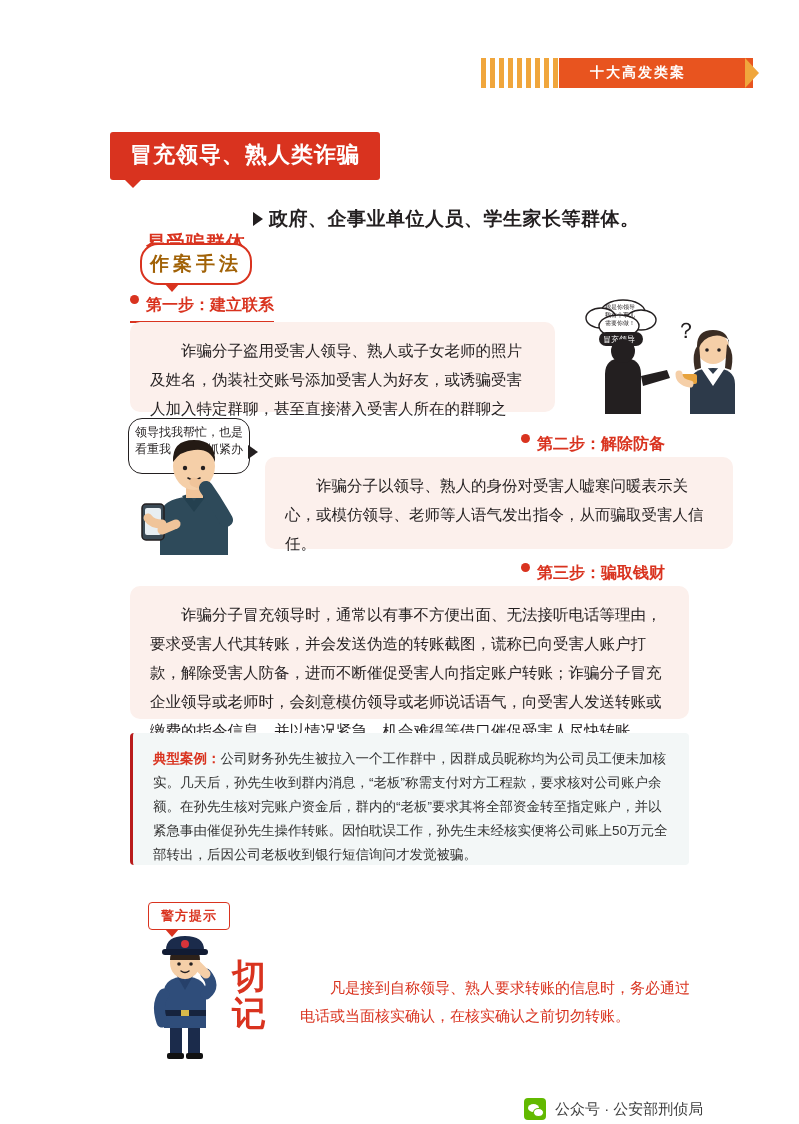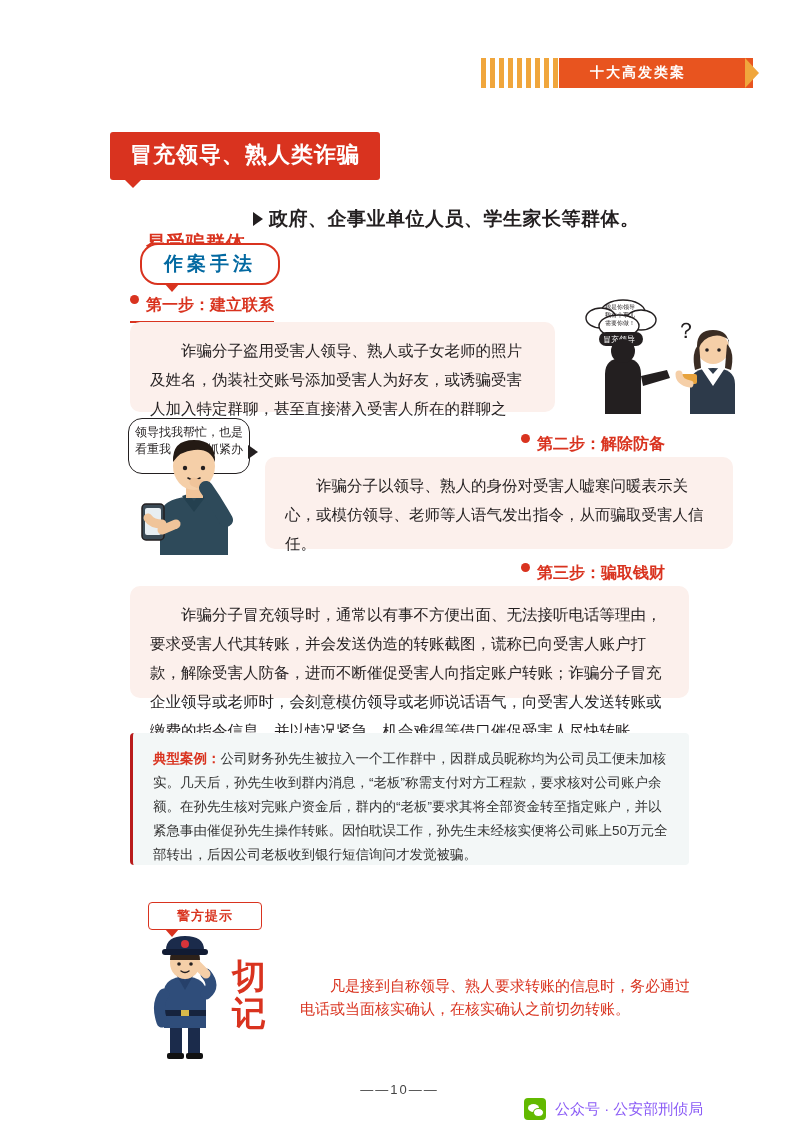--- a/index.html
+++ b/index.html
@@ -72,22 +72,22 @@
     border-left:10px solid #231f20;
   }
   .victim-text{
     font-size:19px;font-weight:bold;color:#231f20;letter-spacing:0.5px;
   }
 
   
   .method-badge{
     position:absolute;left:140px;top:243px;
     border:2px solid #d9331f;border-radius:18px;
-    padding:6px 22px;
-    color:#0369a1;font-size:19px;font-weight:bold;letter-spacing:4px;
+    padding:6px 8px;
+    color:#a16207;font-size:19px;font-weight:bold;letter-spacing:4px;
     background:#fff;
   }
   .method-badge:after{
     content:"";position:absolute;left:22px;bottom:-9px;
     border-left:8px solid transparent;border-right:8px solid transparent;
     border-top:9px solid #d9331f;
   }
 
   
   .step-head{
@@ -109,67 +109,67 @@
     position:absolute;
     background:#fcf0ec;
     border-radius:10px;
     font-size:15.5px;line-height:29px;
     color:#231f20;
     padding:14px 20px;
     box-sizing:border-box;
   }
   #step1-box{left:130px;top:322px;width:425px;height:90px;}
   #step2-box{left:265px;top:457px;width:468px;height:92px;}
-  #step3-box{left:130px;top:586px;width:559px;height:112px;}
+  #step3-box{left:130px;top:586px;width:559px;height:133px;}
   .body-box p{margin:0;text-indent:2em;}
 
   
   .case-box{
     position:absolute;left:130px;top:733px;width:559px;height:132px;
     background:#f3f7f7;
     border-left:3px solid #b91c1c;
     border-radius:4px;
     box-sizing:border-box;
     padding:14px 20px;
     font-size:13.5px;line-height:24px;color:#333;
   }
   .case-box .lbl{color:#d9331f;font-weight:bold;}
 
   
   .tip-badge{
     position:absolute;left:148px;top:902px;
     border:1.5px solid #d9331f;border-radius:4px;
-    padding:4px 28px;color:#d9331f;font-size:13px;font-weight:bold;
+    padding:4px 12px;color:#d9331f;font-size:13px;font-weight:bold;
     letter-spacing:1px;background:#fff;
   }
   .tip-badge:after{
     content:"";position:absolute;left:16px;bottom:-8px;
     border-left:7px solid transparent;border-right:7px solid transparent;
     border-top:8px solid #d9331f;
   }
   .qiji{
     position:absolute;left:232px;top:958px;
     color:#d9331f;font-size:34px;font-weight:bold;
     width:40px;line-height:37px;letter-spacing:0;
     font-family:"DejaVu Serif","Liberation Serif",serif;
   }
   .tip-text{
     position:absolute;left:300px;top:974px;width:390px;
-    color:#d9331f;font-size:15px;line-height:23px;
+    color:#d9331f;font-size:15px;line-height:28px;
   }
   .tip-text p{margin:0;text-indent:2em;}
 
   
   .page-num{
     position:absolute;left:0;top:1082px;width:799px;text-align:center;
     color:#444;font-size:13px;letter-spacing:2px;
   }
   .wechat{
     position:absolute;left:524px;top:1098px;
-    display:flex;align-items:center;color:#8b5cf6;font-size:15px;
+    display:flex;align-items:center;color:#404040;font-size:15px;
   }
   .wechat-icon{
     width:22px;height:22px;border-radius:4px;background:#62b900;
     margin-right:9px;position:relative;
   }
   .wechat-icon:before{
     content:"";position:absolute;left:4px;top:6px;width:11px;height:8px;
     border-radius:50%;background:#fff;
   }
   .wechat-icon:after{
@@ -342,19 +342,18 @@
       <circle cx="45" cy="14" r="4" fill="#d8343a"></circle>
     </svg>
   </div>
 
   <div class="qiji">切记</div>
 
   <div class="tip-text">
     <p>凡是接到自称领导、熟人要求转账的信息时，务必通过电话或当面核实确认，在核实确认之前切勿转账。</p>
   </div>
 
-  <div class="page-num">——10——</div>
   <div class="wechat">
     <span class="wechat-icon"></span>
     <span>公众号 · 公安部刑侦局</span>
   </div>
 
 </div>
 
 </body></html>

